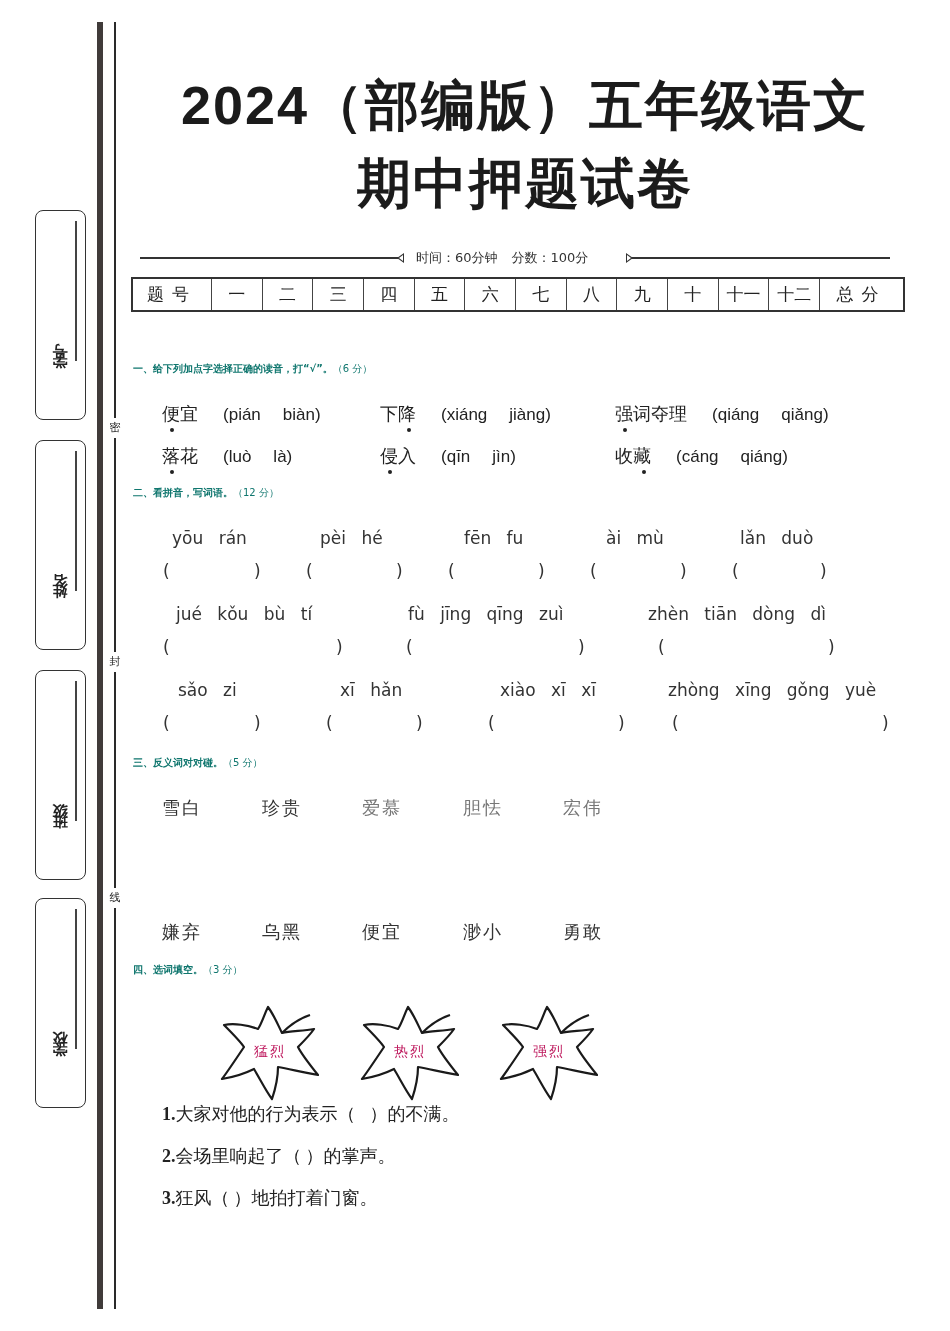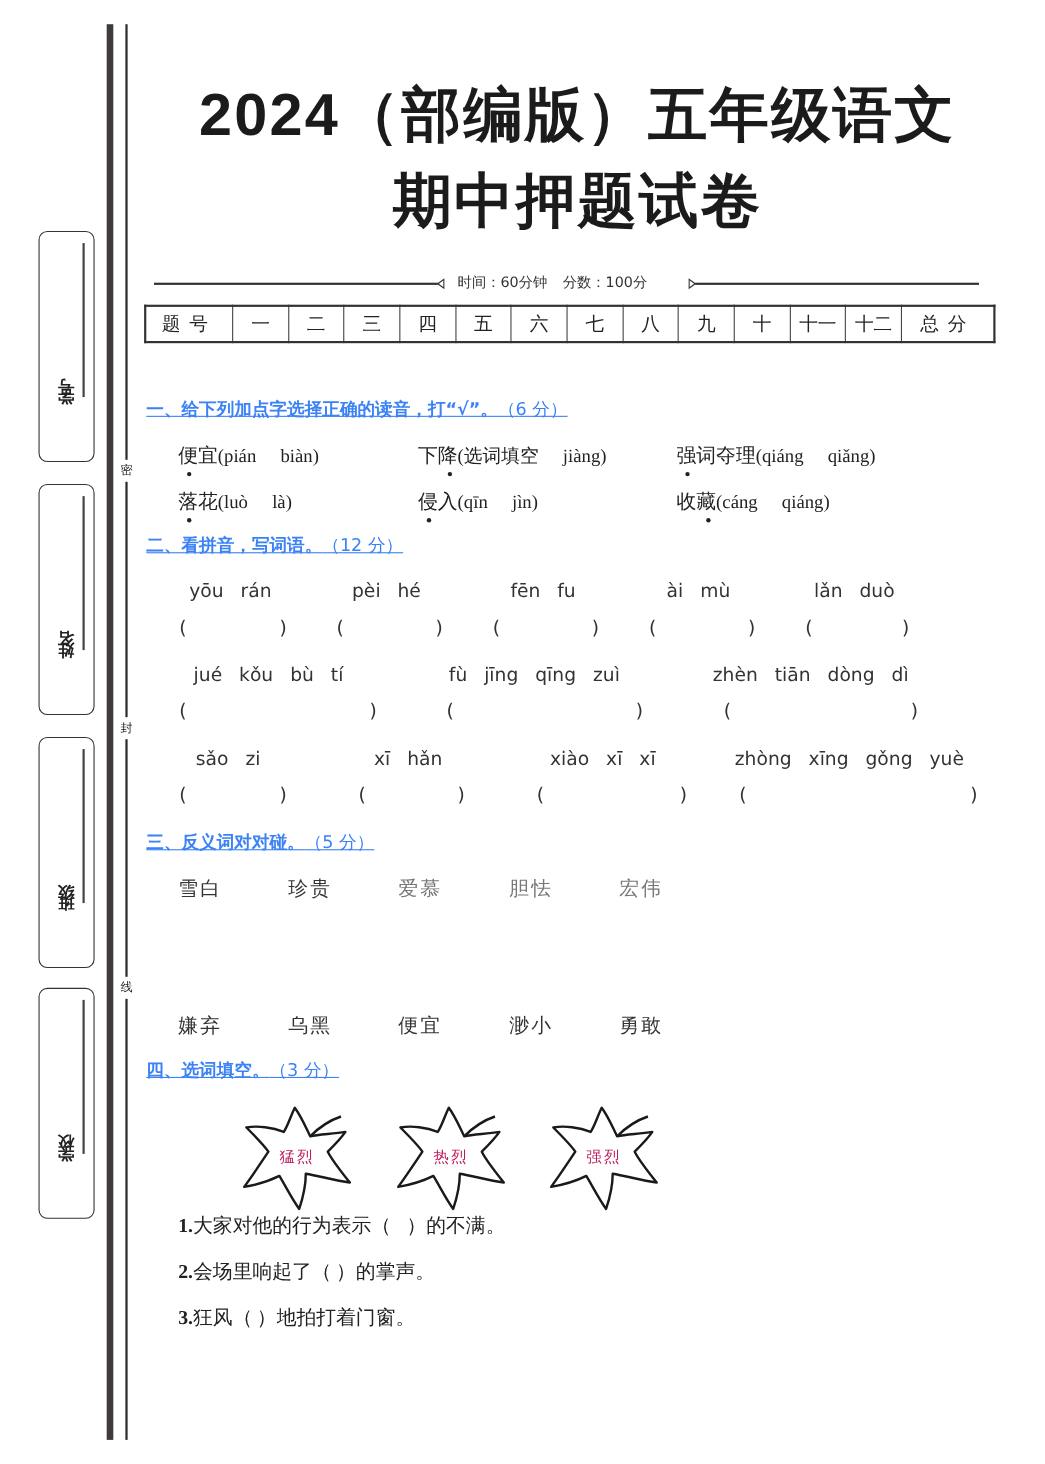--- a/index.html
+++ b/index.html
@@ -35,27 +35,27 @@
   .meta-row .meta-text span { margin-right: 14px; }
 
   
   table.score { position: absolute; left: 131px; top: 277px; width: 774px; border-collapse: collapse; border: 2px solid #333; }
   table.score td { border: 1px solid #444; height: 33px; text-align: center; font-family: "DejaVu Sans", sans-serif; font-size: 17px; color: #222; }
   table.score td.head { width: 80px; letter-spacing: 8px; font-family: Liberation Serif, serif; }
   table.score td.num { width: 51px; }
   table.score td.total { width: 85px; letter-spacing: 8px; }
 
   
-  .sec-title { position: absolute; left: 133px; font-family: "DejaVu Sans", sans-serif; font-size: 16px; font-weight: bold; color: #3b82f6; white-space: nowrap; text-decoration: underline; }
+  .sec-title { position: absolute; left: 133px; font-family: "DejaVu Sans", sans-serif; font-size: 10px; font-weight: bold; color: #0f766e; white-space: nowrap; }
   .sec-title .pts { font-weight: normal; font-family: "DejaVu Sans", sans-serif; }
 
   .q1-item { position: absolute; font-family: "DejaVu Sans", sans-serif; font-size: 18px; color: #222; white-space: nowrap; }
   .q1-item .word { position: relative; font-family: "DejaVu Serif", serif; }
   .q1-item .word .dot { position: absolute; top: 25px; width: 4px; height: 4px; border-radius: 50%; background: #222; }
-  .q1-item .py { font-family: Liberation Serif, serif; font-size: 17px; }
+  .q1-item .py { font-family: Liberation Sans, sans-serif; font-size: 17px; margin-left: 25px; }
   .q1-item .py .gap { display: inline-block; width: 22px; }
 
   .py-row { position: absolute; font-family: "DejaVu Sans", sans-serif; font-size: 17px; color: #333; white-space: nowrap; word-spacing: 10px; }
   .paren { position: absolute; font-family: "DejaVu Sans", sans-serif; font-size: 17px; color: #333; }
 
   .ant-word { position: absolute; font-family: "DejaVu Serif", serif; font-size: 18px; color: #333; letter-spacing: 2px; }
   .ant-word.light { color: #777; }
 
   .leaf { position: absolute; width: 110px; height: 100px; }
   .leaf svg { position: absolute; left: 0; top: 0; }
@@ -126,21 +126,21 @@
   </table>
 
 <div class="sec-title" style="top:362px">
   <span>一、给下列加点字选择正确的读音，打“√”。</span><span class="pts">（6 分）</span>
 </div>
 
 <div class="q1-item" style="left:162px;top:402px">
   <span class="word"><span>便宜</span><i class="dot" style="left:8px"></i></span><span class="py">(<span>pián</span><span class="gap"></span><span>biàn</span>)</span>
 </div>
 <div class="q1-item" style="left:380px;top:402px">
-  <span class="word"><span>下降</span><i class="dot" style="left:27px"></i></span><span class="py">(<span>选词填空</span><span class="gap"></span><span>jiàng</span>)</span>
+  <span class="word"><span>下降</span><i class="dot" style="left:27px"></i></span><span class="py">(<span>xiáng</span><span class="gap"></span><span>jiàng</span>)</span>
 </div>
 <div class="q1-item" style="left:615px;top:402px">
   <span class="word"><span>强词夺理</span><i class="dot" style="left:8px"></i></span><span class="py">(<span>qiáng</span><span class="gap"></span><span>qiǎng</span>)</span>
 </div>
 <div class="q1-item" style="left:162px;top:444px">
   <span class="word"><span>落花</span><i class="dot" style="left:8px"></i></span><span class="py">(<span>luò</span><span class="gap"></span><span>là</span>)</span>
 </div>
 <div class="q1-item" style="left:380px;top:444px">
   <span class="word"><span>侵入</span><i class="dot" style="left:8px"></i></span><span class="py">(<span>qīn</span><span class="gap"></span><span>jìn</span>)</span>
 </div>

